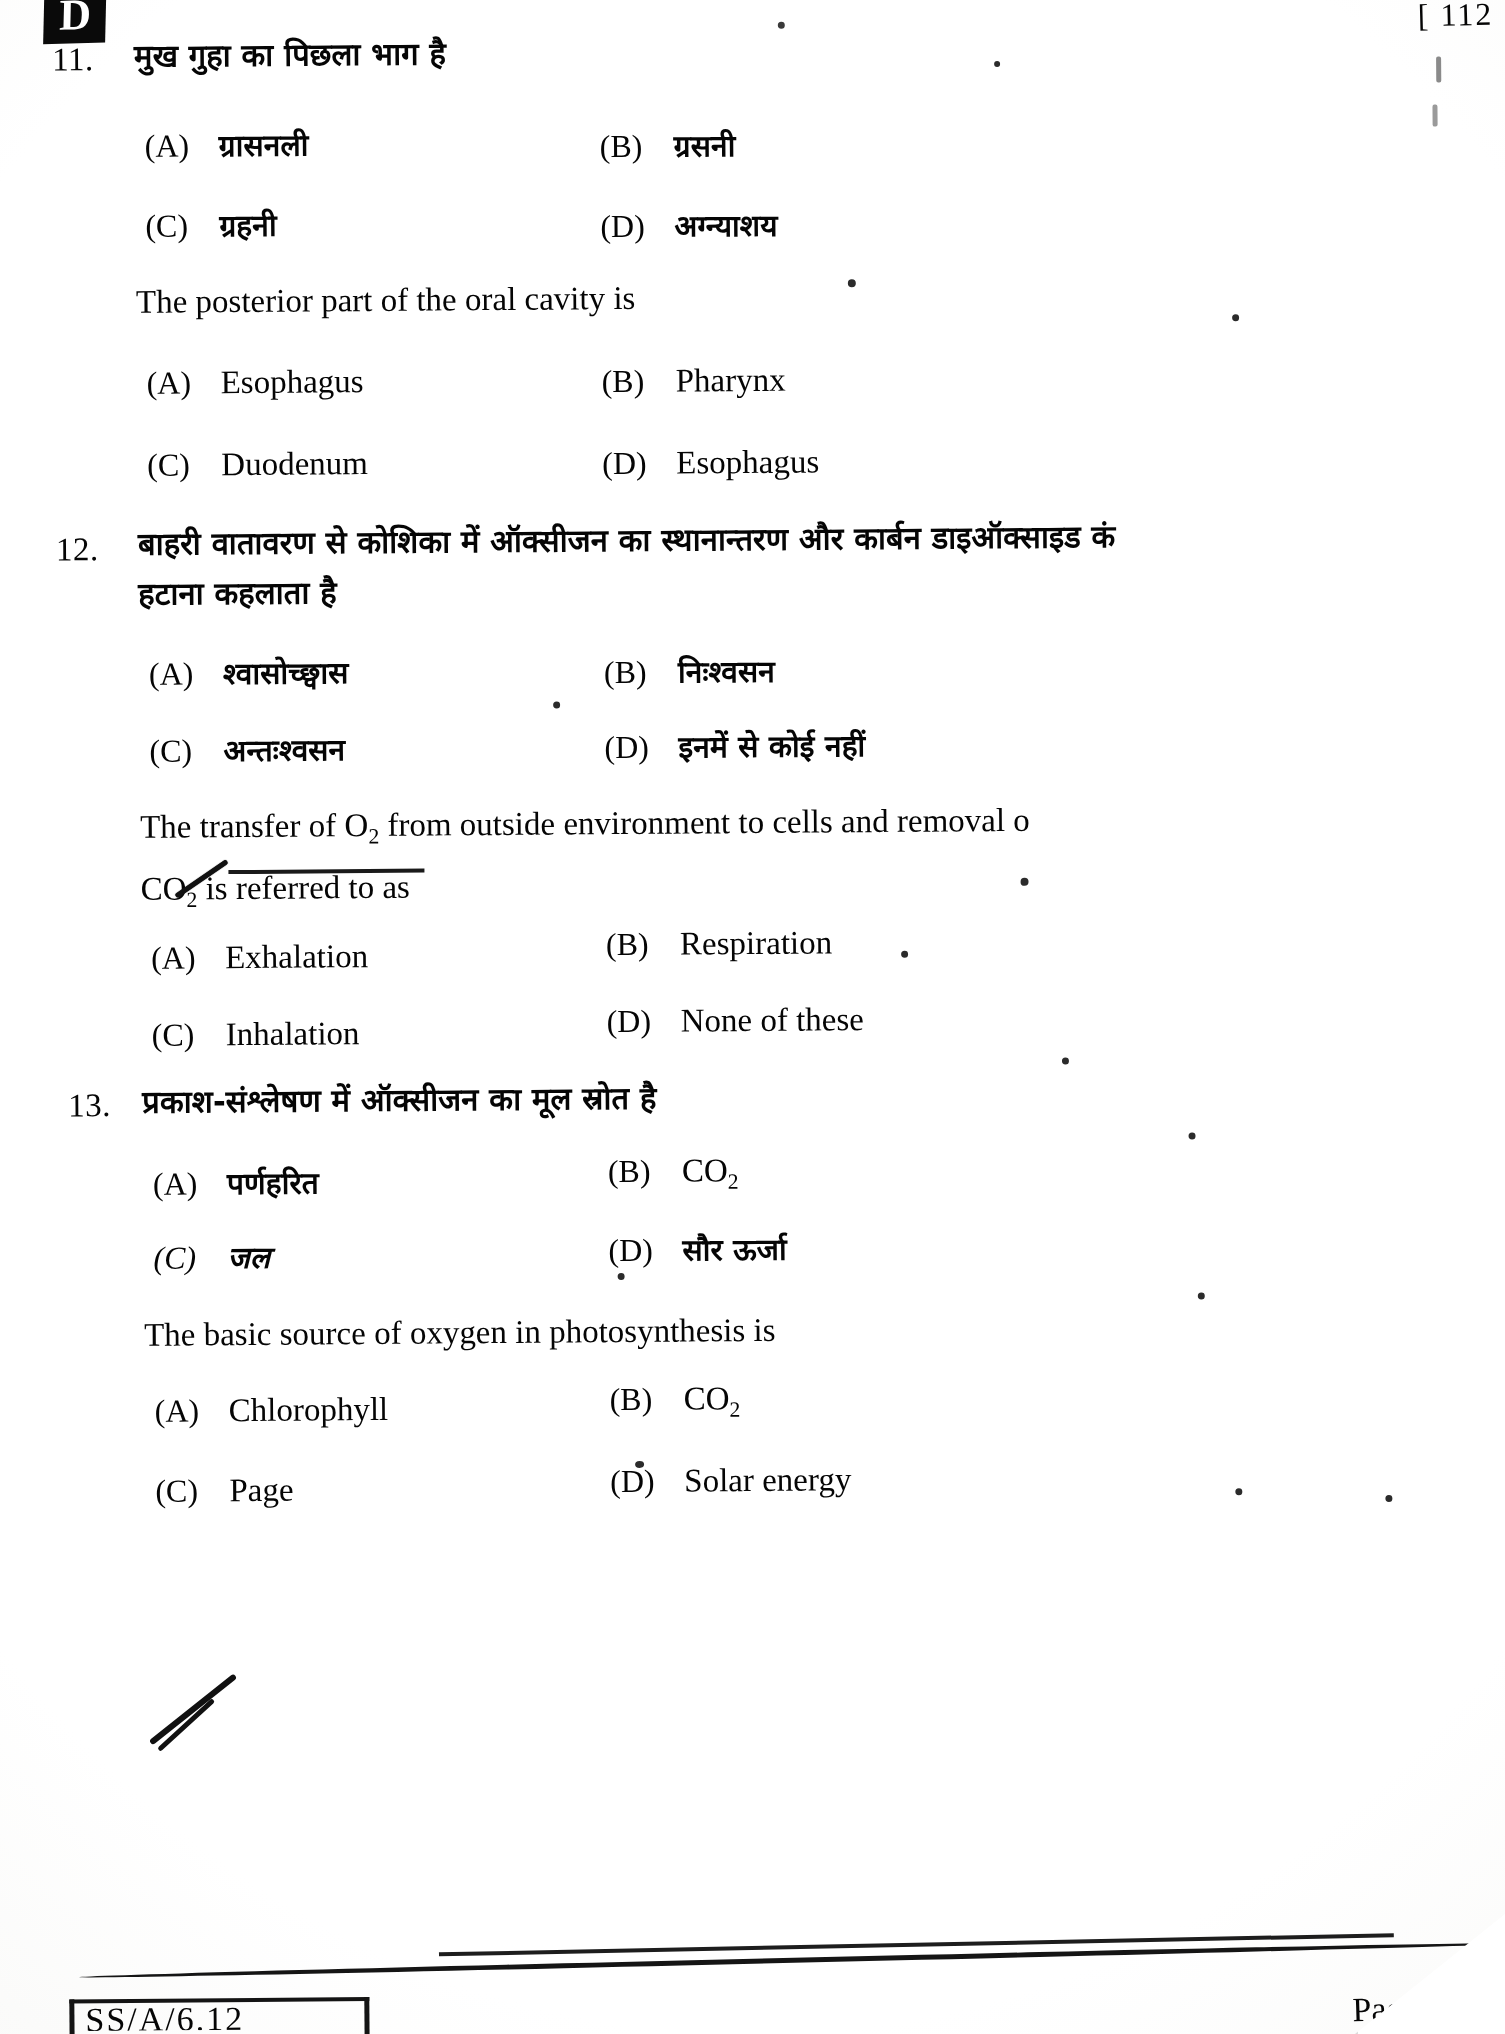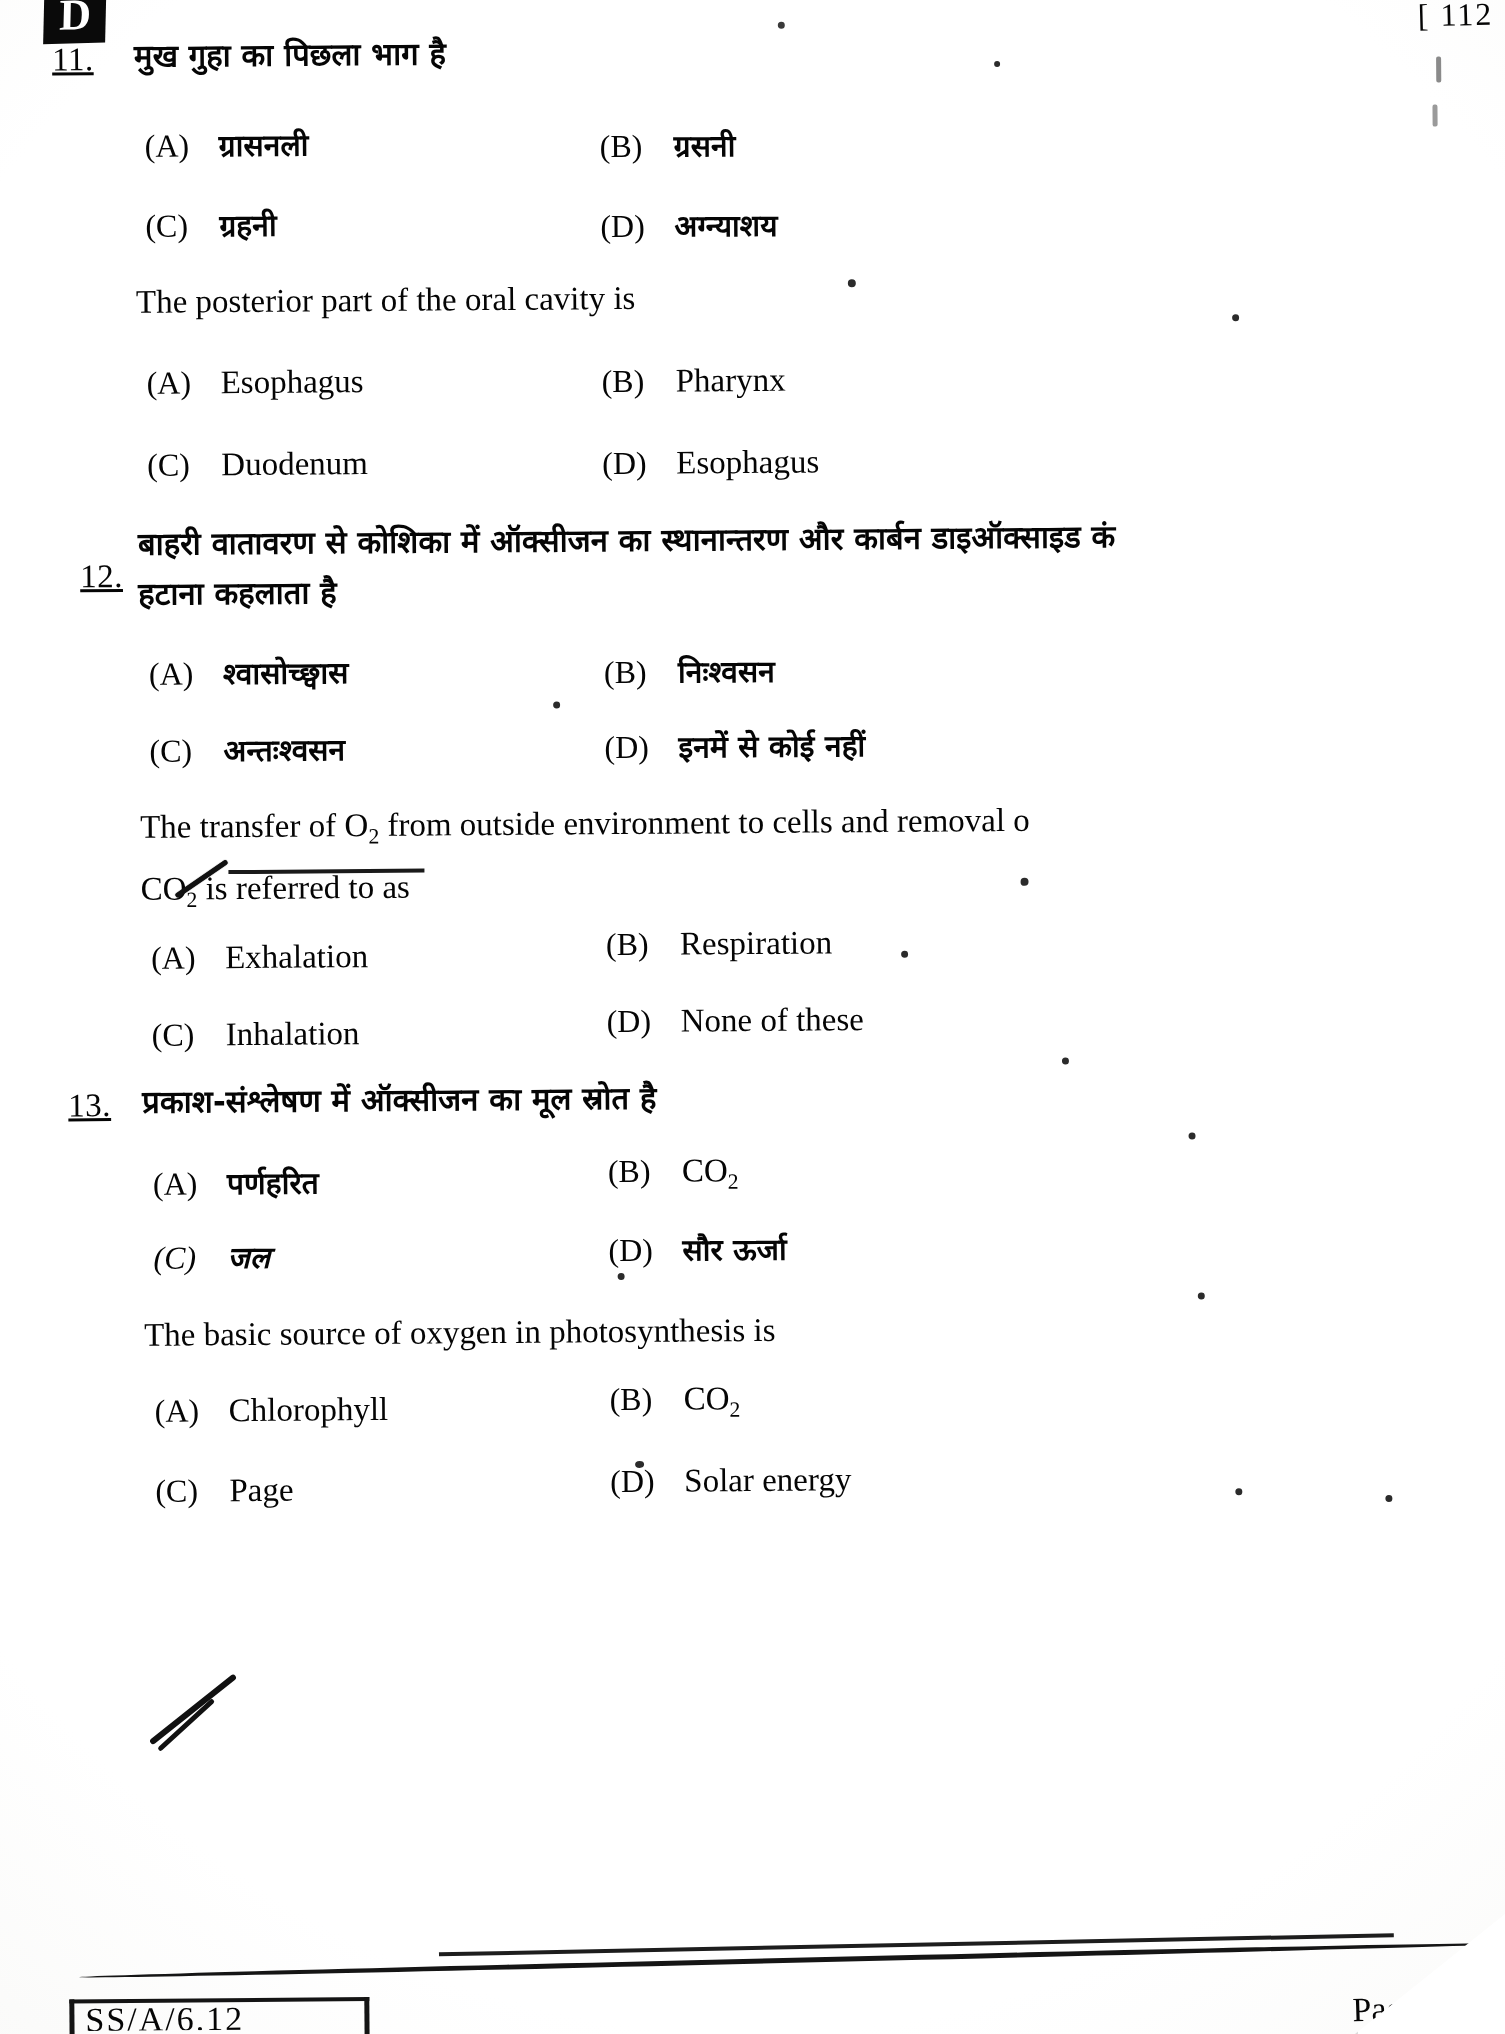--- a/index.html
+++ b/index.html
@@ -60,21 +60,20 @@
   
   .q {
     position: absolute;
     left: 0; right: 0;
   }
   .q-num {
     position: absolute;
     left: 58px;
     font-size: 33px;
     letter-spacing: 0.5px;
-    text-decoration: underline;
   }
   .q-stem {
     position: absolute;
     left: 140px;
     right: 0;
     font-size: 34px;
     line-height: 1.38;
     white-space: nowrap;
   }
   .hindi {
@@ -247,21 +246,21 @@
     <div class="opt col-a" style="top:442px;">
       <span class="lbl">(C)</span><span class="txt-e">Duodenum</span>
     </div>
     <div class="opt col-b" style="top:444px;">
       <span class="lbl">(D)</span><span class="txt-e">Esophagus</span>
     </div>
   </div>
 
   <div class="q">
 
-    <div class="q-num" style="top:553px;margin-left:24px;">12.</div>
+    <div class="q-num" style="top:526px;">12.</div>
     <div class="q-stem hindi" style="top:518px;">बाहरी वातावरण से कोशिका में ऑक्सीजन का स्थानान्तरण और कार्बन डाइऑक्साइड कं</div>
     <div class="q-stem hindi" style="top:568px;">हटाना कहलाता है</div>
 
     <div class="opt col-a" style="top:648px;">
       <span class="lbl">(A)</span><span class="txt-h">श्वासोच्छ्वास</span>
     </div>
     <div class="opt col-b" style="top:650px;">
       <span class="lbl">(B)</span><span class="txt-h">निःश्वसन</span>
     </div>
     <div class="opt col-a" style="top:725px;">

